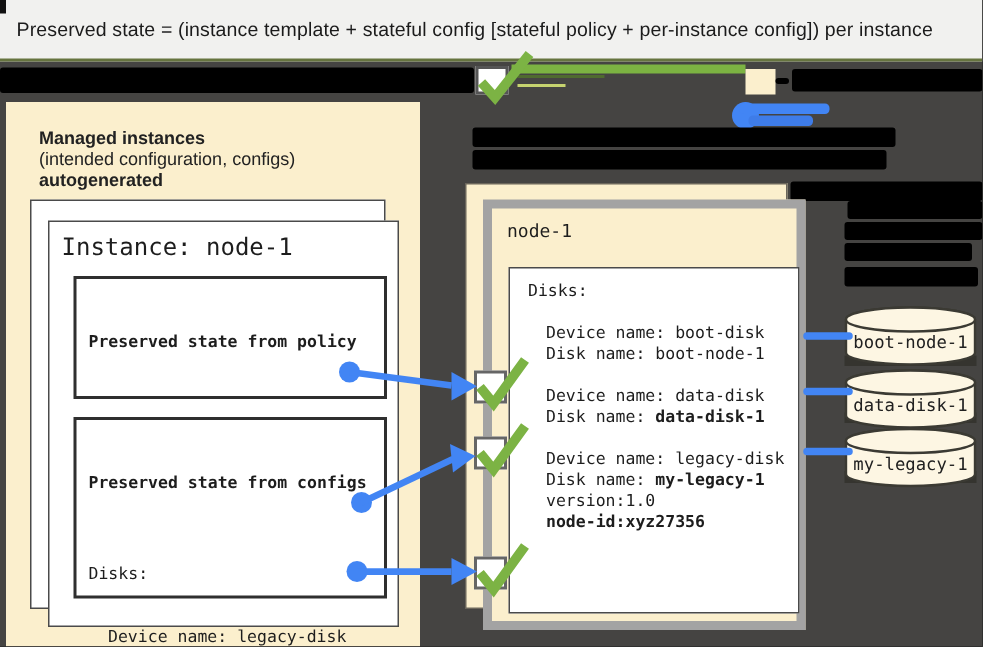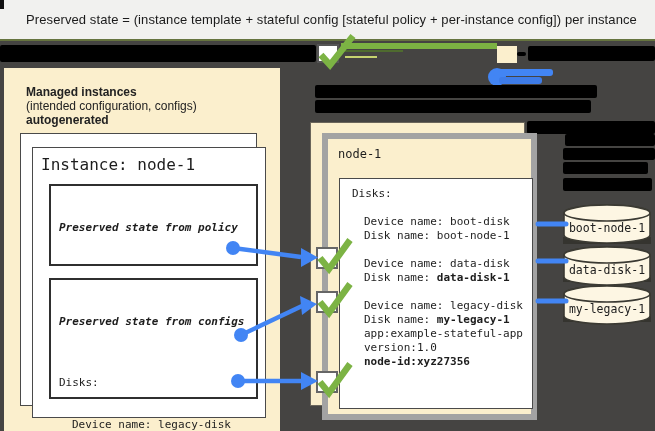--- a/index.html
+++ b/index.html
@@ -5,21 +5,21 @@
   html,body{margin:0;padding:0;background:#222;}
   .stage{
     position:relative;width:655px;height:431px;overflow:hidden;
     background:#454442;
     font-family:"Liberation Sans",sans-serif;
   }
   
   .titlebar{
     position:absolute;left:0;top:0;width:655px;height:41px;
     background:#F1F1EF;border-bottom:2px solid #66743F;
-    display:flex;align-items:center;padding-left:26px;box-sizing:border-box;
+    display:flex;align-items:center;padding-left:11px;box-sizing:border-box;
     font-size:13px;color:#1b1b1b;letter-spacing:.1px;
   }
   .corner-tick{position:absolute;left:0;top:0;width:4px;height:9px;background:#111;}
   
   .bar{position:absolute;background:#000;border-radius:2px;}
   .shadowbar{position:absolute;background:#35342F;}
   
   .green-bar{position:absolute;left:341px;top:43px;width:156px;height:6px;background:#7CB342;}
   .olive-line{position:absolute;left:345px;top:50px;width:58px;height:2px;background:#4F6B2F;}
   .yellow-line{position:absolute;left:345px;top:56px;width:32px;height:2px;background:#C6D36F;}
@@ -36,21 +36,21 @@
   .panel-header .b{font-weight:700;}
   .card{position:absolute;background:#fff;border:1px solid #4a4a4a;box-sizing:border-box;}
   .card.back{left:16px;top:65px;width:237px;height:273px;}
   .card.front{left:28px;top:79px;width:234px;height:271px;}
   .mono{font-family:"DejaVu Sans Mono",monospace;color:#1d1d1d;}
   .instance-title{position:absolute;left:8px;top:7px;font-size:16px;}
   .psbox{position:absolute;left:16px;width:209px;background:#fff;border:2px solid #2f2f2f;box-sizing:border-box;
          padding:7px 8px 0 8px;font-size:11px;line-height:14px;white-space:pre;}
   .psbox.policy{top:36px;height:82px;}
   .psbox.configs{top:130px;height:121px;}
-  .psbox .bxtitle{font-weight:700;font-style:italic;}
+  .psbox .bxtitle{font-weight:700;}
   .line{white-space:pre;}
   .ind{padding-left:13px;}
   .gap15{margin-top:15px;}
   .gap19{margin-top:19px;}
   .bold{font-weight:700;}
   
   .vm-back{position:absolute;left:310px;top:122px;width:215px;height:284px;background:#FBEFCD;border:1px solid #6B665B;box-sizing:border-box;}
   .vm-panel{position:absolute;left:322px;top:133px;width:215px;height:287px;background:#FBEFCD;border:6px solid #a3a3a3;box-sizing:border-box;}
   .vm-title{position:absolute;left:10px;top:8px;font-size:12px;}
   .vm-box{position:absolute;left:11px;top:39px;width:194px;height:231px;background:#fff;border:1px solid #4a4a4a;box-sizing:border-box;
@@ -134,21 +134,20 @@
   <div class="vm-panel">
     <div class="vm-title mono">node-1</div>
     <div class="vm-box mono">
       <div class="line">Disks:</div>
       <div class="line ind gap14"><span>Device name: </span><span>boot-disk</span></div>
       <div class="line ind"><span>Disk name: </span><span>boot-node-1</span></div>
       <div class="line ind gap14"><span>Device name: </span><span>data-disk</span></div>
       <div class="line ind"><span>Disk name: </span><span class="bold">data-disk-1</span></div>
       <div class="line ind gap14"><span>Device name: </span><span>legacy-disk</span></div>
       <div class="line ind"><span>Disk name: </span><span class="bold">my-legacy-1</span></div>
-      <div class="line ind">app:example-stateful-app</div>
       <div class="line ind">version:1.0</div>
       <div class="line ind bold">node-id:xyz27356</div>
     </div>
   </div>
 
   <div class="checkbox" style="left:316px;top:247px;"></div>
   <div class="checkbox" style="left:316px;top:291px;"></div>
   <div class="checkbox" style="left:316px;top:371px;"></div>
 
   <div class="cyl" style="left:561px;top:203px;">

